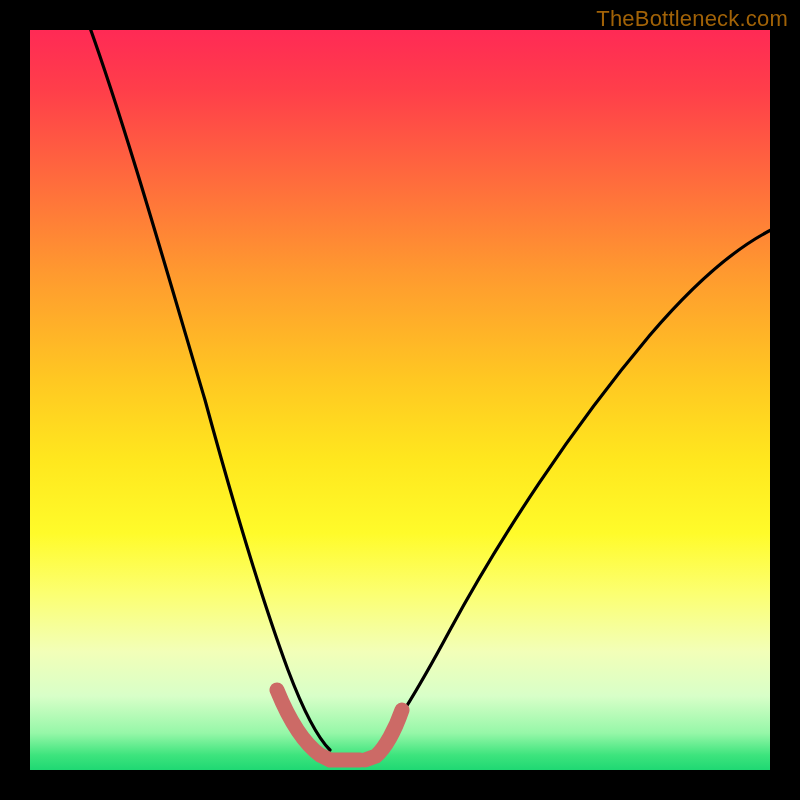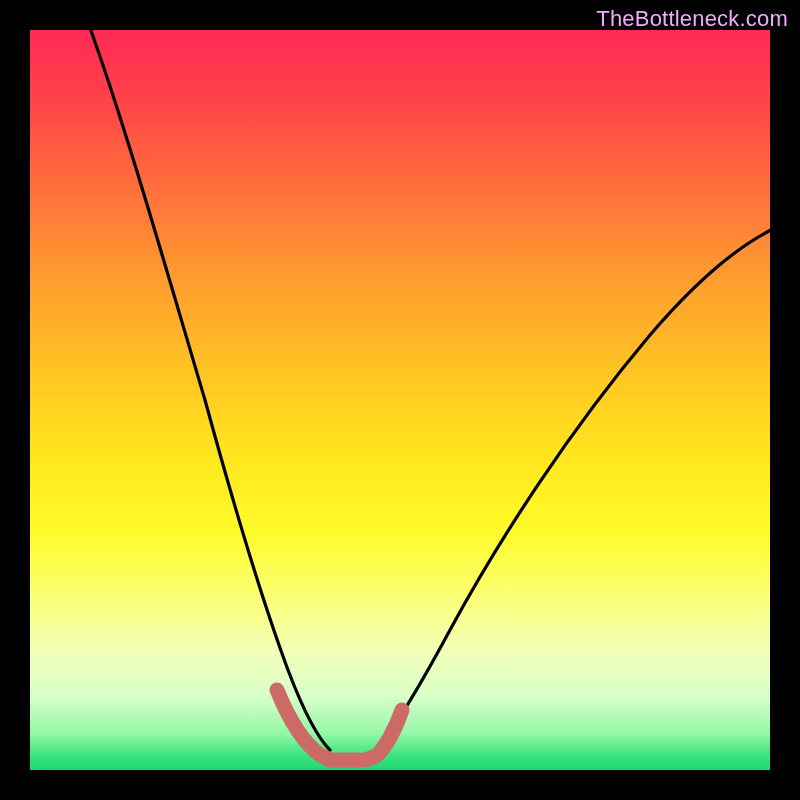--- a/index.html
+++ b/index.html
@@ -38,21 +38,21 @@
       #d8ffc8 90%,
       #96f7a8 95%,
       #3de47d 98%,
       #1fd873 100%
     );
   }
   .watermark {
     position: absolute;
     top: 6px;
     right: 12px;
-    color: #f0abfc;
+    color: #a16207;
     font-size: 22px;
     font-weight: 500;
     letter-spacing: 0.2px;
     user-select: none;
   }
   svg.curve {
     position: absolute;
     left: 0; top: 0;
     width: 740px;
     height: 740px;

